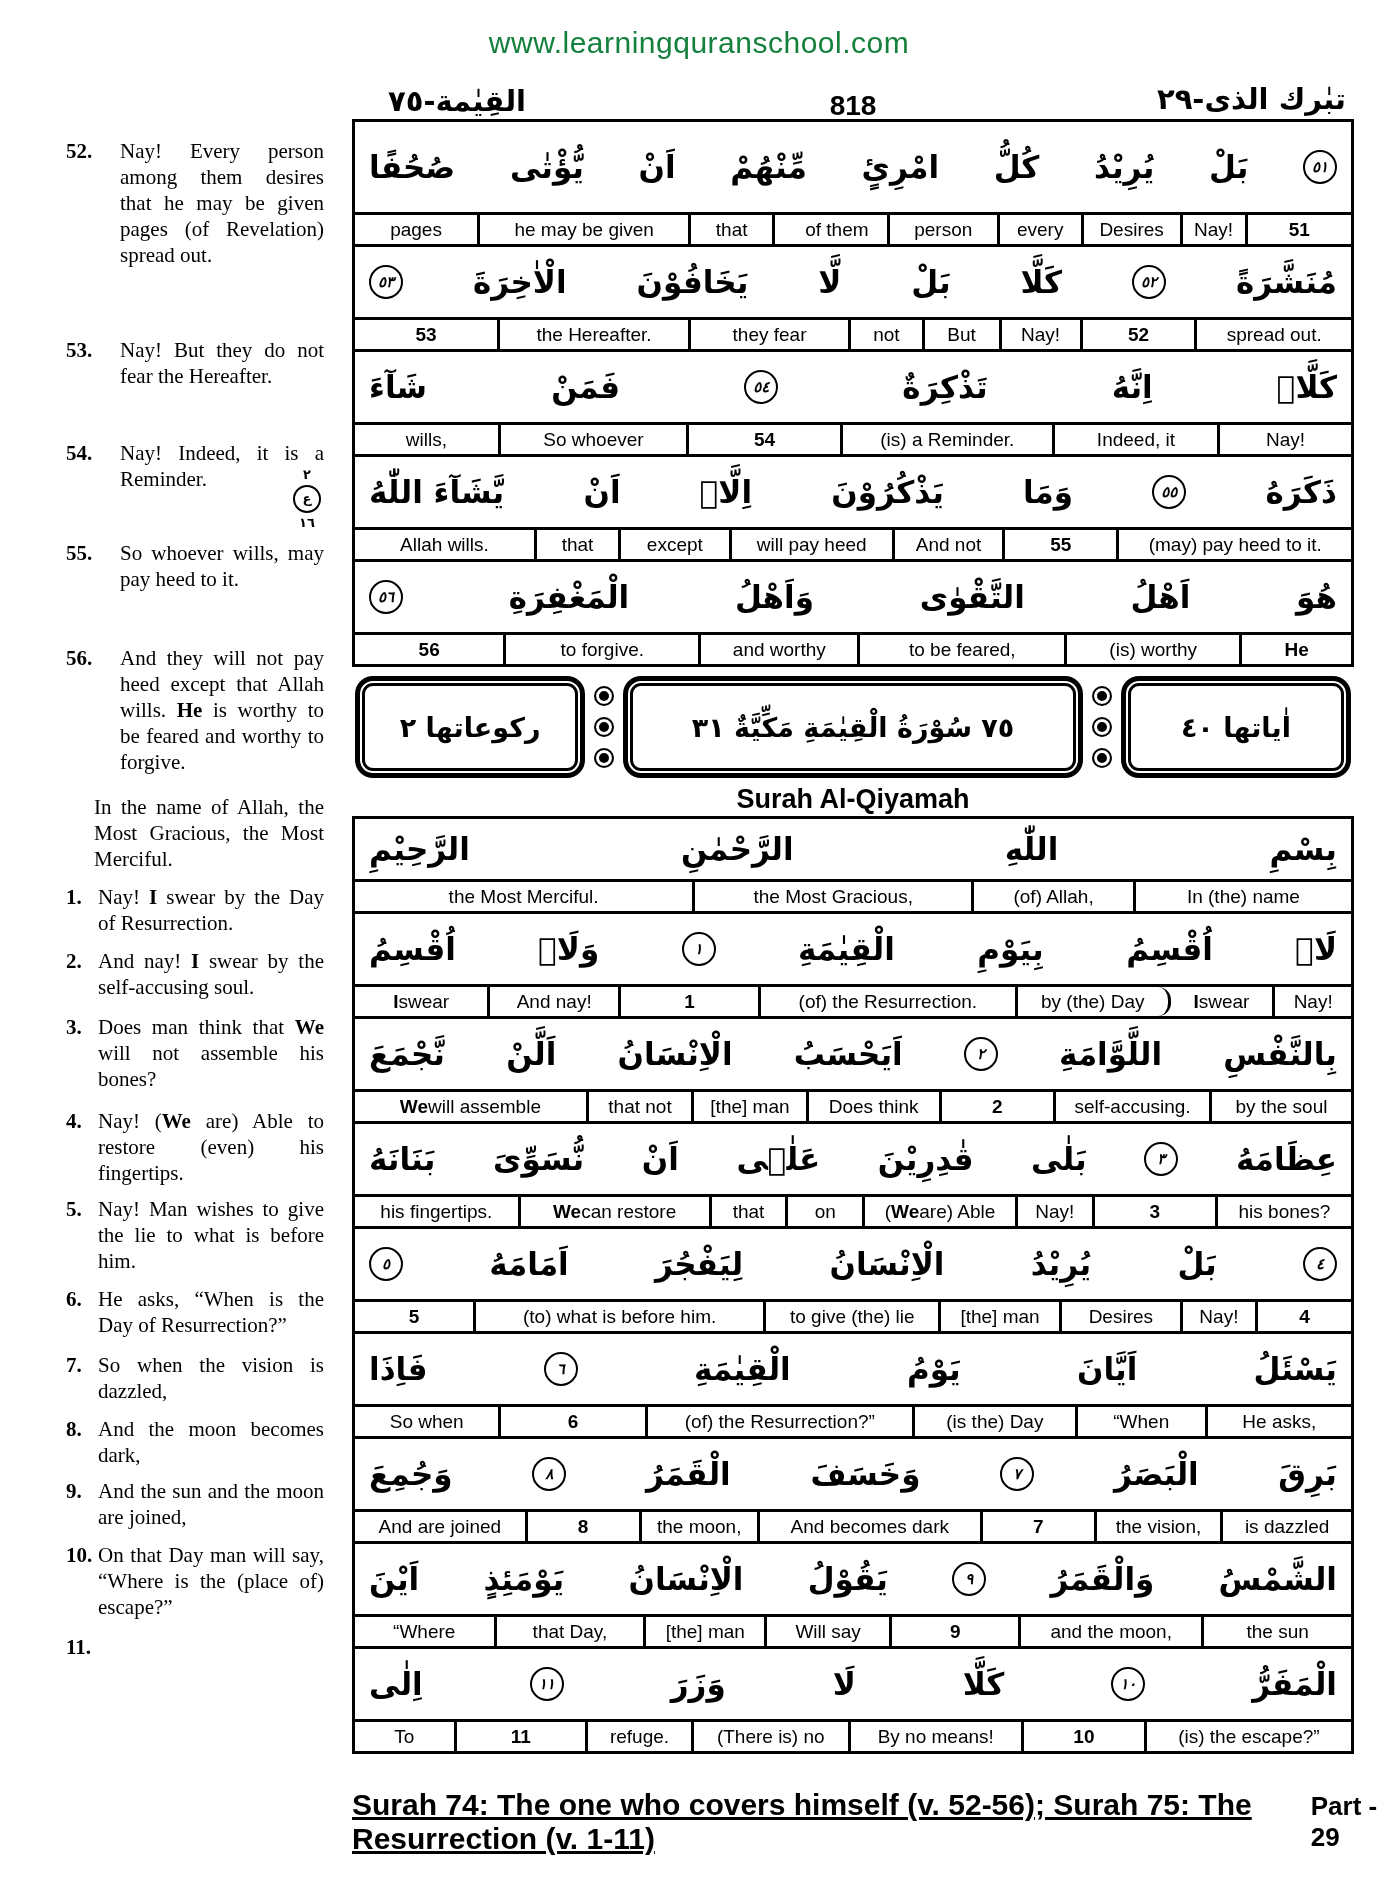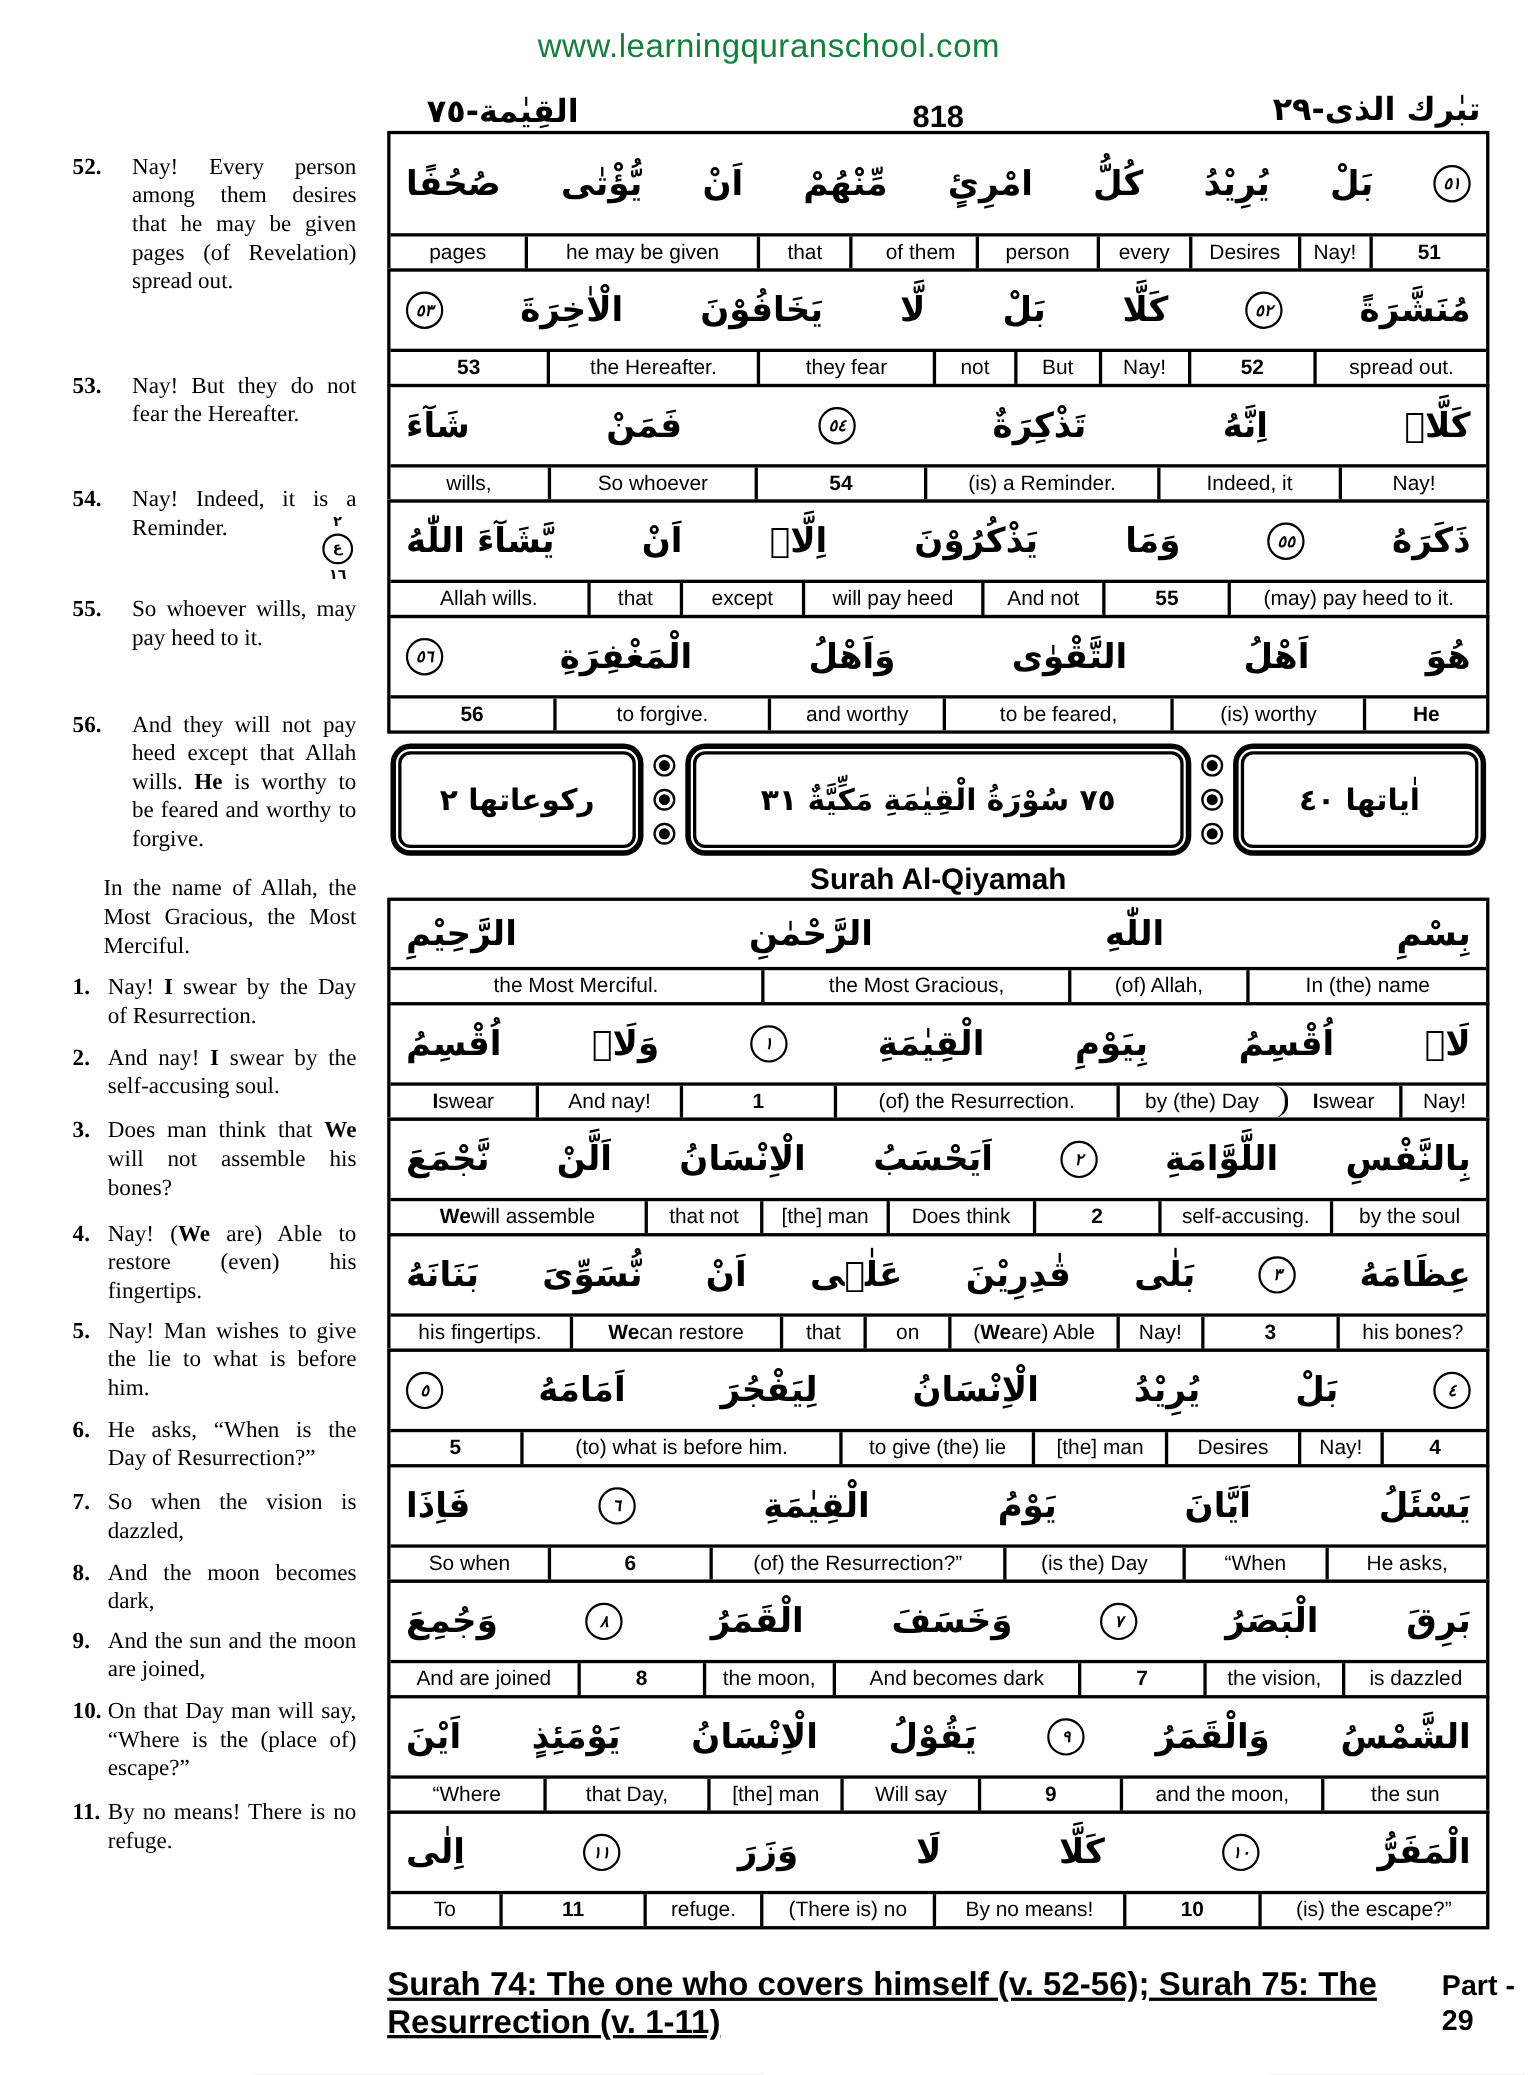--- a/index.html
+++ b/index.html
@@ -86,21 +86,21 @@
       <div class="para small-ind" style="margin-bottom: 12px;"><span class="pnum">1.</span><span>Nay! <b>I</b> swear by the Day of Resurrection.</span></div>
       <div class="para small-ind" style="margin-bottom: 14px;"><span class="pnum">2.</span><span>And nay! <b>I</b> swear by the self-accusing soul.</span></div>
       <div class="para small-ind" style="margin-bottom: 16px;"><span class="pnum">3.</span><span>Does man think that <b>We</b> will not assemble his bones?</span></div>
       <div class="para small-ind" style="margin-bottom: 10px;"><span class="pnum">4.</span><span>Nay! (<b>We</b> are) Able to restore (even) his fingertips.</span></div>
       <div class="para small-ind" style="margin-bottom: 12px;"><span class="pnum">5.</span><span>Nay! Man wishes to give the lie to what is before him.</span></div>
       <div class="para small-ind" style="margin-bottom: 14px;"><span class="pnum">6.</span><span>He asks, “When is the Day of Resurrection?”</span></div>
       <div class="para small-ind" style="margin-bottom: 12px;"><span class="pnum">7.</span><span>So when the vision is dazzled,</span></div>
       <div class="para small-ind" style="margin-bottom: 10px;"><span class="pnum">8.</span><span>And the moon becomes dark,</span></div>
       <div class="para small-ind" style="margin-bottom: 12px;"><span class="pnum">9.</span><span>And the sun and the moon are joined,</span></div>
       <div class="para small-ind" style="margin-bottom: 14px;"><span class="pnum">10.</span><span>On that Day man will say, “Where is the (place of) escape?”</span></div>
-      <div class="para small-ind" style="margin-bottom: 0px;"><span class="pnum">11.</span><span>By no means! There is no refuge.</span></div>
+      <div class="para small-ind" style="margin-bottom: 0px;"><span class="pnum">11.</span></div>
     </div>
 
   <div class="ruku">
     <span class="r-top">٢</span>
     <span class="r-sym">ع</span>
     <span class="r-bot">١٦</span>
   </div>
 
   <div class="main">
     <div id="rows-top">

